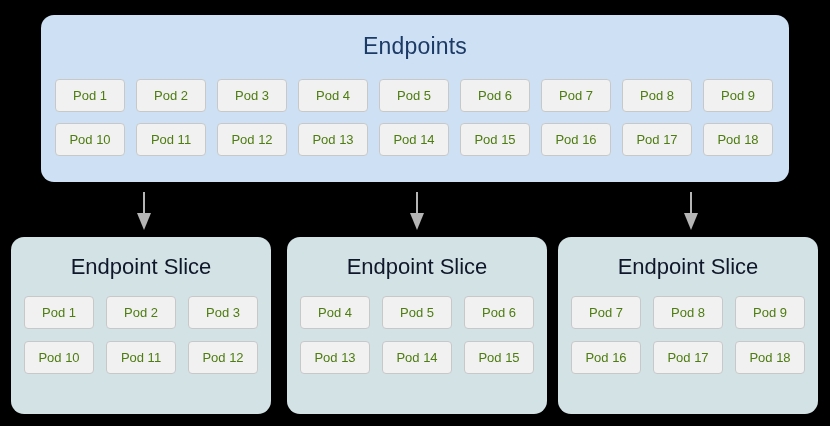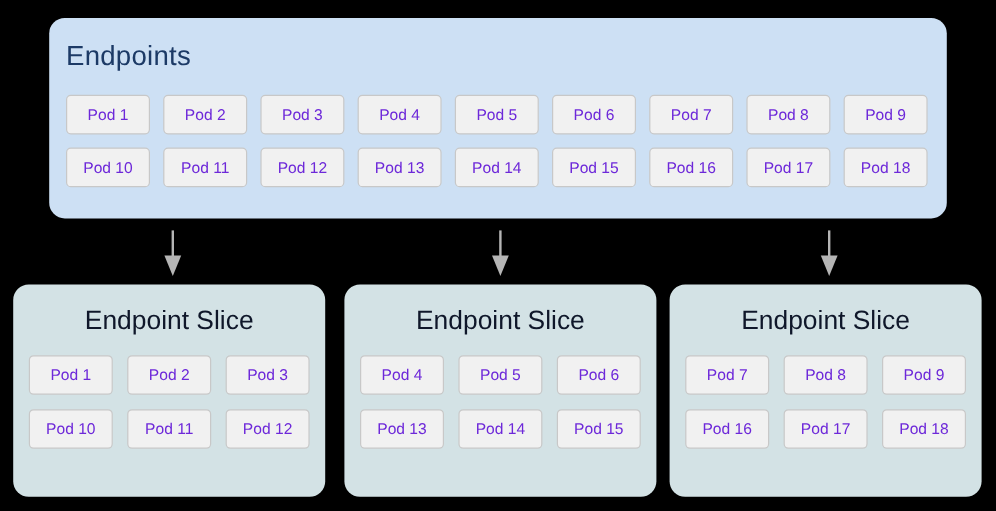--- a/index.html
+++ b/index.html
@@ -31,26 +31,25 @@
     height: 167px;
     background: #cde0f4;
     border-radius: 13px;
     box-sizing: border-box;
   }
   .endpoints-title {
     position: absolute;
     top: 18px;
     left: 0;
     width: 100%;
-    text-align: left;
+    text-align: center;
     font-size: 23px;
     color: #1c3a66;
     letter-spacing: 0.2px;
     line-height: 26px;
-    padding-left: 14px;
   }
   .endpoints-rows {
     position: absolute;
     top: 64px;
     left: 14px;
     right: 14px;
   }
   .endpoints-row {
     display: flex;
     gap: 11px;
@@ -63,21 +62,21 @@
   
   .pod {
     height: 33px;
     background: #f1f1f1;
     border: 1px solid #c8c8c8;
     border-radius: 4px;
     display: flex;
     align-items: center;
     justify-content: center;
     font-size: 13px;
-    color: #6d28d9;
+    color: #4d7c0f;
     box-sizing: border-box;
     white-space: nowrap;
   }
 
   
   .arrow {
     position: absolute;
     width: 16px;
     height: 38px;
   }

